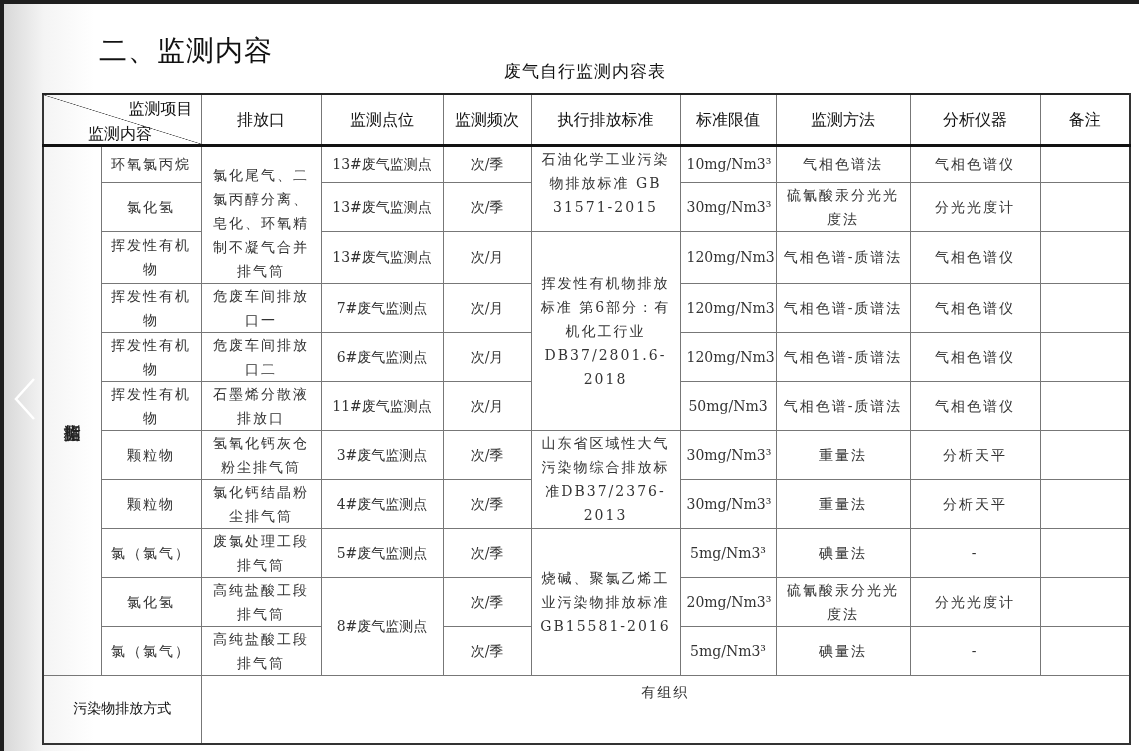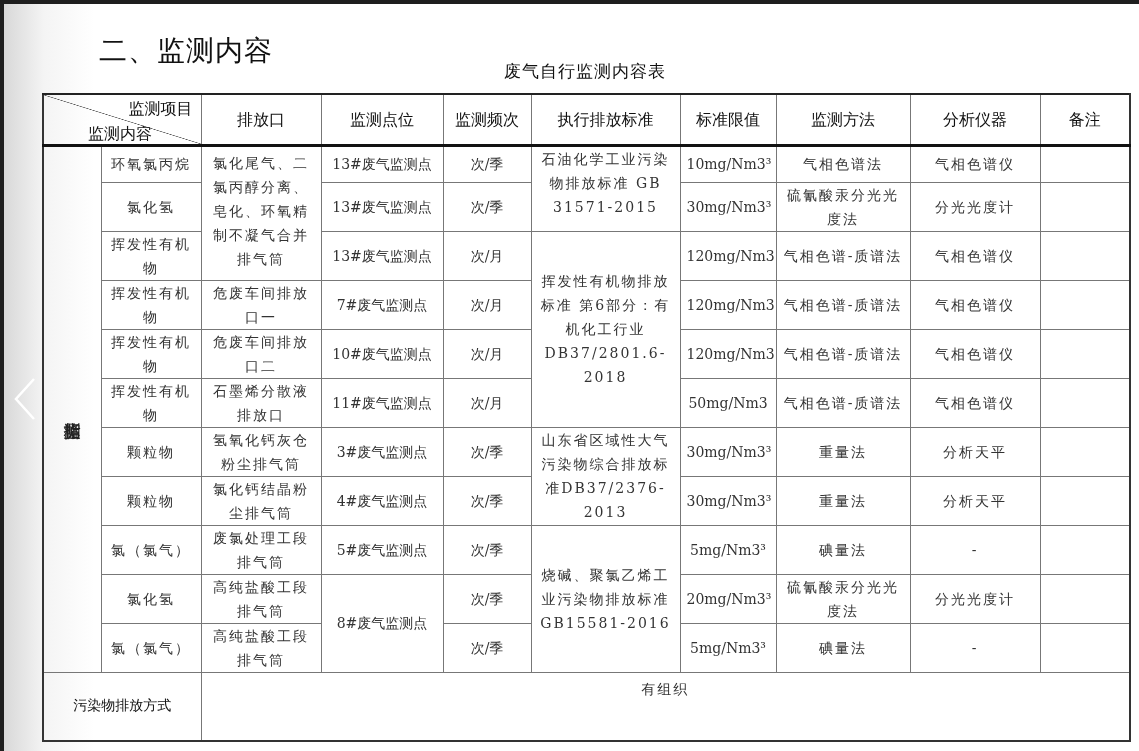--- a/index.html
+++ b/index.html
@@ -109,21 +109,21 @@
         <th class="outer-right">备注</th>
       </tr>
     </thead>
     <tbody>
 
       <tr class="r1">
         <td rowspan="11" class="outer-left">
           <div class="vertical">监测指标</div>
         </td>
         <td class="l spaced">环氧氯丙烷</td>
-        <td rowspan="3" class="l spaced" style="vertical-align:top;padding-top:4px">氯化尾气、二氯丙醇分离、皂化、环氧精制不凝气合并排气筒</td>
+        <td rowspan="3" class="l spaced" style="vertical-align:top;padding-top:16px">氯化尾气、二氯丙醇分离、皂化、环氧精制不凝气合并排气筒</td>
         <td class="l">13#废气监测点</td>
         <td class="c">次/季</td>
         <td rowspan="2" class="l spaced" style="vertical-align:top;">石油化学工业污染物排放标准 GB 31571-2015</td>
         <td class="l">10mg/Nm3³</td>
         <td class="c spaced">气相色谱法</td>
         <td class="c spaced">气相色谱仪</td>
         <td class="outer-right"></td>
       </tr>
 
       <tr class="r2">
@@ -154,21 +154,21 @@
         <td class="c">次/月</td>
         <td class="c">120mg/Nm3</td>
         <td class="c spaced">气相色谱-质谱法</td>
         <td class="c spaced">气相色谱仪</td>
         <td class="outer-right"></td>
       </tr>
 
       <tr class="r2">
         <td class="l spaced">挥发性有机物</td>
         <td class="l spaced">危废车间排放口二</td>
-        <td class="l">10#废气监测点</td>
+        <td class="l">6#废气监测点</td>
         <td class="c">次/月</td>
         <td class="c">120mg/Nm3</td>
         <td class="c spaced">气相色谱-质谱法</td>
         <td class="c spaced">气相色谱仪</td>
         <td class="outer-right"></td>
       </tr>
 
       <tr class="r2">
         <td class="l spaced">挥发性有机物</td>
         <td class="l spaced">石墨烯分散液排放口</td>

